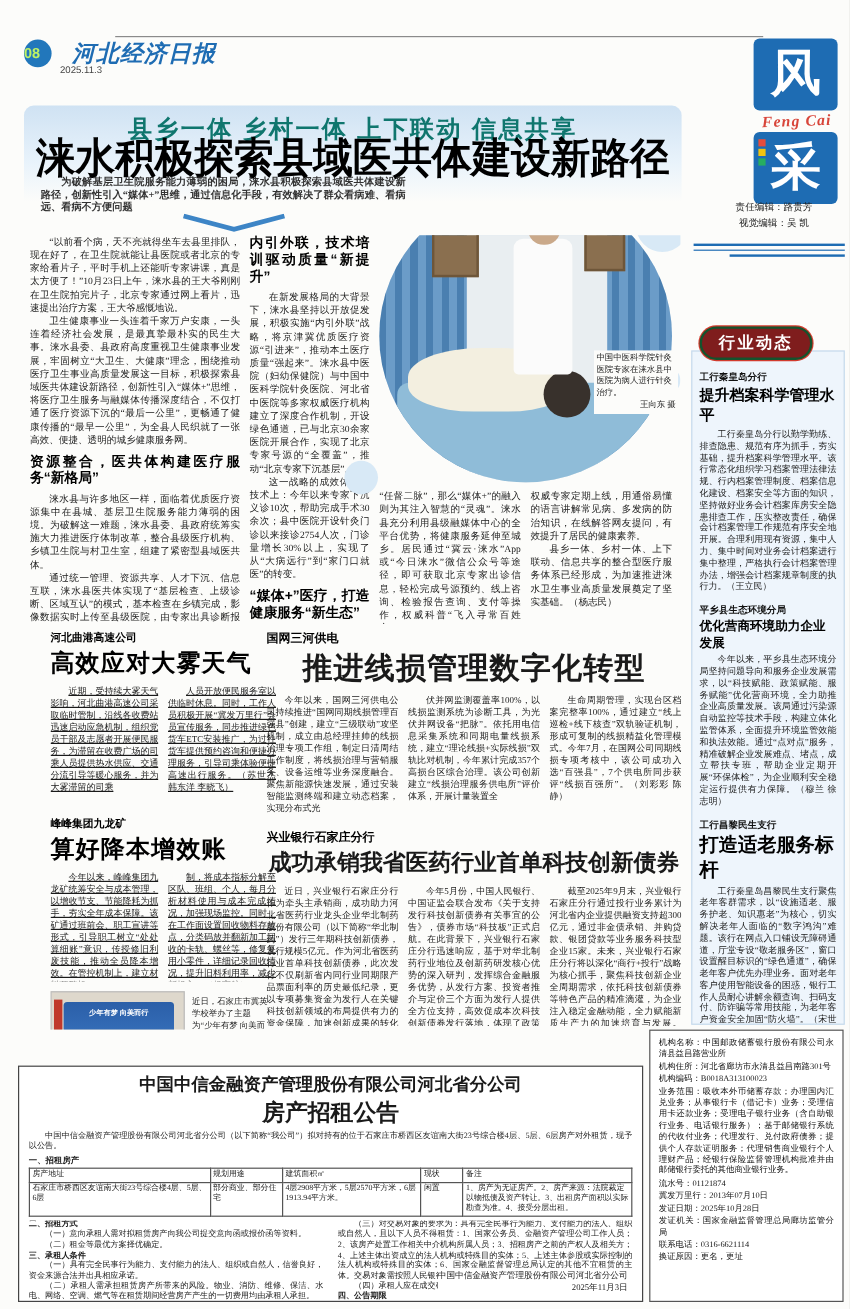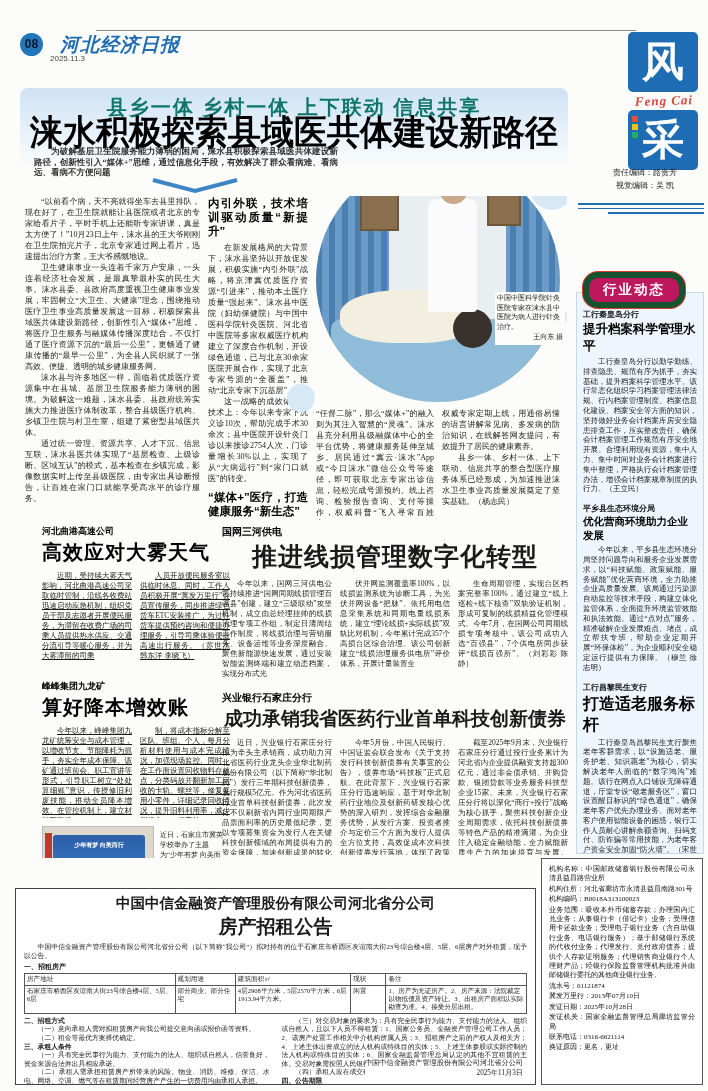--- a/index.html
+++ b/index.html
@@ -7,21 +7,21 @@
   .page {
     position:relative; width:708px; height:1091px; margin:0 auto;
     background:#fcfcfa; overflow:hidden;
     font-family:"Liberation Serif","DejaVu Serif",serif; color:#1a1a1a;
   }
   .sans { font-family:"Liberation Sans","DejaVu Sans",sans-serif; }
 
   
   .top-rule { position:absolute; left:96px; top:30px; width:540px; height:1px; background:#8a8a8a; }
   .pageno { position:absolute; left:20px; top:33px; width:23px; height:23px; border-radius:50%;
-            background:#2277bb; color:#0f172a; font:bold 12px/23px "Liberation Sans",sans-serif; text-align:center; }
+            background:#2277bb; color:#bef264; font:bold 12px/23px "Liberation Sans",sans-serif; }
   .masthead { position:absolute; left:48px; top:32px; font-size:19px; font-weight:bold; font-style:italic;
               color:#1e6cb3; letter-spacing:1px;margin-left:12px; }
   .pubdate { position:absolute; left:50px; top:54px; font-size:8px; color:#444; }
 
   
   .brand { position:absolute; left:628px; top:32px; width:72px; }
   .brand-sq { width:70px; height:60px; background:#1e6cb3; border-radius:5px; position:relative;
               color:#fff; text-align:center; font-weight:bold; font-size:42px; line-height:60px; }
   .brand-script { color:#d8453a; font-style:italic; font-weight:bold; font-size:13px; text-align:center;
                   margin:1px 0; transform:rotate(-2deg); letter-spacing:1px; }
@@ -87,22 +87,22 @@
   .middle { position:absolute; left:222px; top:525px; width:346px; height:330px; overflow:hidden; }
   .grid-head { font-weight:900; font-size:25px; text-align:center; letter-spacing:1px; margin:1px 0 6px; }
   .threecol { display:flex; gap:8px; overflow:hidden; }
   .threecol .c { width:110px; overflow:hidden; }
   .bank-head { font-weight:900; font-size:19px; text-align:center; letter-spacing:0; margin:1px 0 6px; }
   .h-grid { height:102px; } .h-bank { height:126px; }
 
   
   .sidebar { position:absolute; left:576px; top:292px; width:128px; height:562px; background:#eef5fc;
              border:1px solid #c5d9ec; padding:16px 6px 6px; overflow:hidden; }
-  .badge { position:absolute; left:583px; top:272px; background:#be185d; color:#fff; font-weight:bold;
-           font-size:13.5px; padding:3px 14px; border-radius:15px; border:6px solid #14532d;
+  .badge { position:absolute; left:583px; top:272px; background:#7f1d1d; color:#fff; font-weight:bold;
+           font-size:13.5px; padding:3px 14px; border-radius:15px; border:2px solid #14532d;
            box-shadow:0 0 0 1px #d23b2e; letter-spacing:2px; }
   .sb-art { margin-bottom:9px; }
   .sb-kicker { font-size:8px; font-weight:bold; color:#111; }
   .sb-head { font-weight:900; color:#000; margin:1px 0 2px; }
   .sb-h1 { font-size:10.5px; } .sb-h2 { font-size:12.5px; } .sb-h3 { font-size:16px; }
   .sb-h4 { font-size:14.5px; line-height:17px; }
   .sb-body { font-size:7.5px; line-height:9.8px; text-align:justify; text-indent:2em; color:#1b1b1b; }
 
   
   .license { position:absolute; left:541px; top:858px; width:162px; height:227px; background:#fff;
@@ -163,20 +163,21 @@
   <div class="lead-chevron">
     <svg width="90" height="16">
         <polyline points="3,2 45,13 87,2" stroke="#3d85c6" stroke-width="4" fill="none"></polyline>
       </svg>
   </div>
 
   <div class="lead-body">
     <div class="lcol lc1 bt">
       <p>“以前看个病，天不亮就得坐车去县里排队，现在好了，在卫生院就能让县医院或者北京的专家给看片子，平时手机上还能听专家讲课，真是太方便了！”10月23日上午，涞水县的王大爷刚刚在卫生院拍完片子，北京专家通过网上看片，迅速提出治疗方案，王大爷感慨地说。</p>
       <p>卫生健康事业一头连着千家万户安康，一头连着经济社会发展，是最真挚最朴实的民生大事。涞水县委、县政府高度重视卫生健康事业发展，牢固树立“大卫生、大健康”理念，围绕推动医疗卫生事业高质量发展这一目标，积极探索县域医共体建设新路径，创新性引入“媒体+”思维，将医疗卫生服务与融媒体传播深度结合，不仅打通了医疗资源下沉的“最后一公里”，更畅通了健康传播的“最早一公里”，为全县人民织就了一张高效、便捷、透明的城乡健康服务网。</p>
+      <div class="subhead sans">资源整合，医共体构建医疗服务“新格局”</div>
       <p>涞水县与许多地区一样，面临着优质医疗资源集中在县城、基层卫生院服务能力薄弱的困境。为破解这一难题，涞水县委、县政府统筹实施大力推进医疗体制改革，整合县级医疗机构、乡镇卫生院与村卫生室，组建了紧密型县域医共体。</p>
       <p>通过统一管理、资源共享、人才下沉、信息互联，涞水县医共体实现了“基层检查、上级诊断、区域互认”的模式，基本检查在乡镇完成，影像数据实时上传至县级医院，由专家出具诊断报告，让百姓在家门口就能享受高水平的诊疗服务。</p>
     </div>
     <div class="lcol lc2 bt">
       <div class="subhead sans" style="margin-top:0">内引外联，技术培训驱动质量“新提升”</div>
       <p>在新发展格局的大背景下，涞水县坚持以开放促发展，积极实施“内引外联”战略，将京津冀优质医疗资源“引进来”，推动本土医疗质量“强起来”。涞水县中医院（妇幼保健院）与中国中医科学院针灸医院、河北省中医院等多家权威医疗机构建立了深度合作机制，开设绿色通道，已与北京30余家医院开展合作，实现了北京专家号源的“全覆盖”，推动“北京专家下沉基层”。</p>
       <p>这一战略的成效体现在技术上：今年以来专家下沉义诊10次，帮助完成手术30余次；县中医院开设针灸门诊以来接诊2754人次，门诊量增长30%以上，实现了从“大病远行”到“家门口就医”的转变。</p>
       <div class="subhead sans">“媒体+”医疗，打造健康服务“新生态”</div>
 
     </div>

